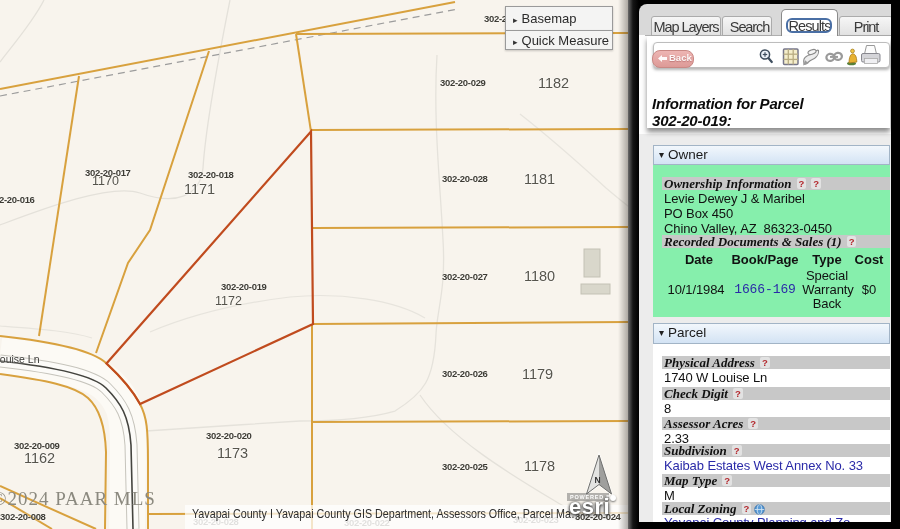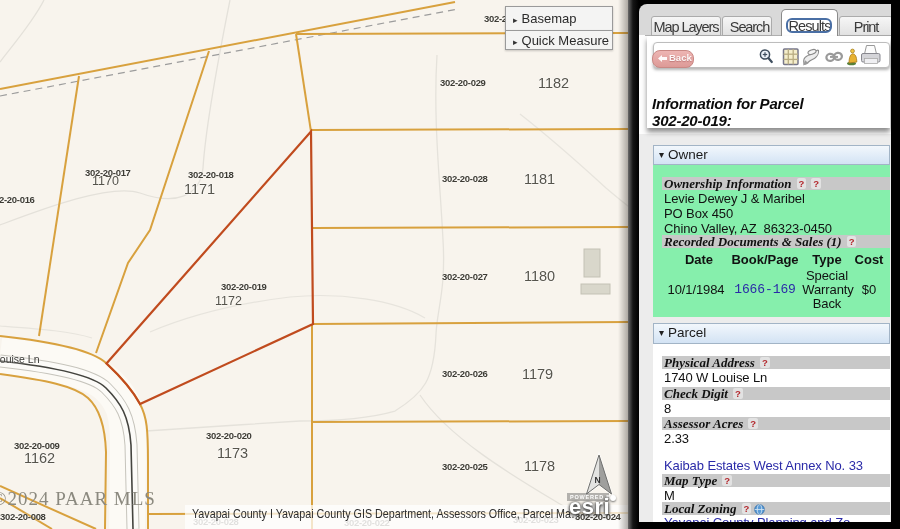--- a/index.html
+++ b/index.html
@@ -288,20 +288,21 @@
 <div class="val" style="top:27px;">1740 W Louise Ln</div>
 
 <div class="glab" style="top:43px;">Check Digit<span class="q">?</span></div>
 
 <div class="val" style="top:58px;">8</div>
 
 <div class="glab" style="top:73px;">Assessor Acres<span class="q">?</span></div>
 
 <div class="val" style="top:88px;">2.33</div>
 
+<div class="glab" style="top:100px;">Subdivision<span class="q">?</span></div>
 
 <div class="val" style="top:115px;color:#2a2aa8;">Kaibab Estates West Annex No. 33</div>
 
 <div class="glab" style="top:130px;">Map Type<span class="q">?</span></div>
 
 <div class="val" style="top:145px;">M</div>
 
 <div class="glab" style="top:158px;">Local Zoning<span class="q">?</span><svg width="11" height="11" viewBox="0 0 11 11" style="vertical-align:-2px;margin-left:3px;">
           <circle cx="5.5" cy="5.5" r="4.8" fill="#5b9bd5" stroke="#2a6aaa" stroke-width="0.8"></circle>
           <ellipse cx="5.5" cy="5.5" rx="2.2" ry="4.8" fill="none" stroke="#d8e8f5" stroke-width="0.8"></ellipse>

